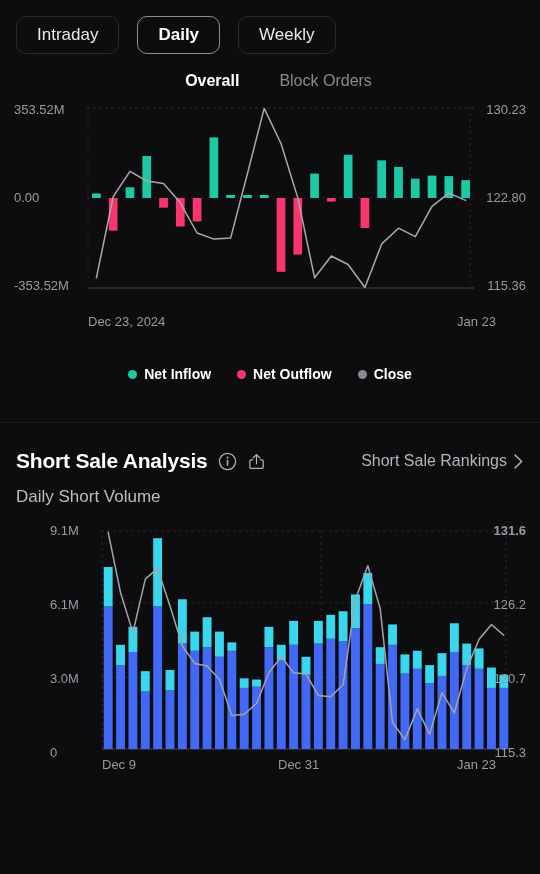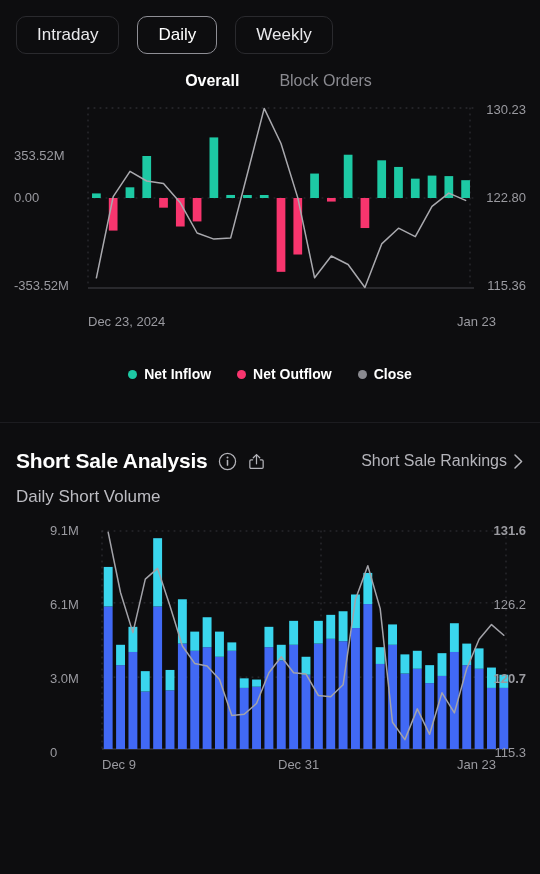--- a/index.html
+++ b/index.html
@@ -24,21 +24,21 @@
     border: 1px solid #2a2a2e;
     background: #0d0d0f;
     color: #e9e9ec;
     font-size: 17px;
     display: flex; align-items: center; justify-content: center;
     white-space: nowrap;
   }
   .pill.selected {
     border-color: #8e8e95;
     color: #ffffff;
-    font-weight: normal;
+    font-weight: bold;
   }
 
   
   .sub-tabs {
     display: flex; justify-content: center; gap: 40px;
     margin-top: 18px;
     padding-left: 17px;
   }
   .sub-tab { font-size: 16px; color: #8a8a90; }
   .sub-tab.active { color: #ffffff; font-weight: bold; }
@@ -107,21 +107,21 @@
     <div class="pill">Weekly</div>
   </div>
 
   <div class="sub-tabs">
     <div class="sub-tab active">Overall</div>
     <div class="sub-tab">Block Orders</div>
   </div>
 
   <div class="chart-block" style="margin-top:12px;">
     <div class="chart-wrap" style="height:210px;">
-      <div class="axis-label axis-left" style="top:0px;margin-top:46px;">353.52M</div>
+      <div class="axis-label axis-left" style="top:0px;">353.52M</div>
       <div class="axis-label axis-left" style="top:88px;">0.00</div>
       <div class="axis-label axis-left" style="top:176px;">-353.52M</div>
       <div class="axis-label axis-right" style="top:0px;">130.23</div>
       <div class="axis-label axis-right" style="top:88px;">122.80</div>
       <div class="axis-label axis-right" style="top:176px;">115.36</div>
       <svg id="ff-svg" width="540" height="210" viewBox="0 0 540 210">
           <line x1="88" y1="6" x2="474" y2="6" stroke="#3a3a40" stroke-width="1" stroke-dasharray="1 5" stroke-linecap="round"></line>
           <line x1="88" y1="96" x2="474" y2="96" stroke="#2e2e34" stroke-width="1" stroke-dasharray="1 5" stroke-linecap="round"></line>
           <line x1="88" y1="186" x2="474" y2="186" stroke="#46464c" stroke-width="1"></line>
           <line x1="88" y1="6" x2="88" y2="186" stroke="#37373d" stroke-width="1" stroke-dasharray="1 5" stroke-linecap="round"></line>
@@ -204,21 +204,21 @@
   <div class="sub-title">Daily Short Volume</div>
 
   <div class="chart-block" style="margin-top:16px;padding-left:36px;">
     <div class="chart-wrap" style="height:232px;">
       <div class="axis-label axis-left" style="top:0px;">9.1M</div>
       <div class="axis-label axis-left" style="top:74px;">6.1M</div>
       <div class="axis-label axis-left" style="top:148px;">3.0M</div>
       <div class="axis-label axis-left" style="top:222px;">0</div>
       <div class="axis-label axis-right" style="top:0px;font-weight:bold;">131.6</div>
       <div class="axis-label axis-right" style="top:74px;">126.2</div>
-      <div class="axis-label axis-right" style="top:148px;font-weight:bold;">120.7</div>
+      <div class="axis-label axis-right" style="top:148px;">120.7</div>
       <div class="axis-label axis-right" style="top:222px;">115.3</div>
       <svg id="sv-svg" width="540" height="232" viewBox="0 0 540 232">
           <line x1="66" y1="226" x2="474" y2="226" stroke="#46464c" stroke-width="1"></line>
           <line x1="66" y1="154.13186813186815" x2="474" y2="154.13186813186815" stroke="#35353b" stroke-width="1" stroke-dasharray="1 5" stroke-linecap="round"></line>
           <line x1="66" y1="79.86813186813188" x2="474" y2="79.86813186813188" stroke="#35353b" stroke-width="1" stroke-dasharray="1 5" stroke-linecap="round"></line>
           <line x1="66" y1="8" x2="474" y2="8" stroke="#35353b" stroke-width="1" stroke-dasharray="1 5" stroke-linecap="round"></line>
           <line x1="66" y1="8" x2="66" y2="226" stroke="#37373d" stroke-width="1" stroke-dasharray="1 5" stroke-linecap="round"></line>
           <line x1="285" y1="8" x2="285" y2="226" stroke="#37373d" stroke-width="1" stroke-dasharray="1 5" stroke-linecap="round"></line>
           <line x1="470" y1="8" x2="470" y2="226" stroke="#37373d" stroke-width="1" stroke-dasharray="1 5" stroke-linecap="round"></line>
           <rect x="67.7309090909091" y="83.46153846153845" width="8.90181818181818" height="142.53846153846155" fill="#4169f5"></rect>

